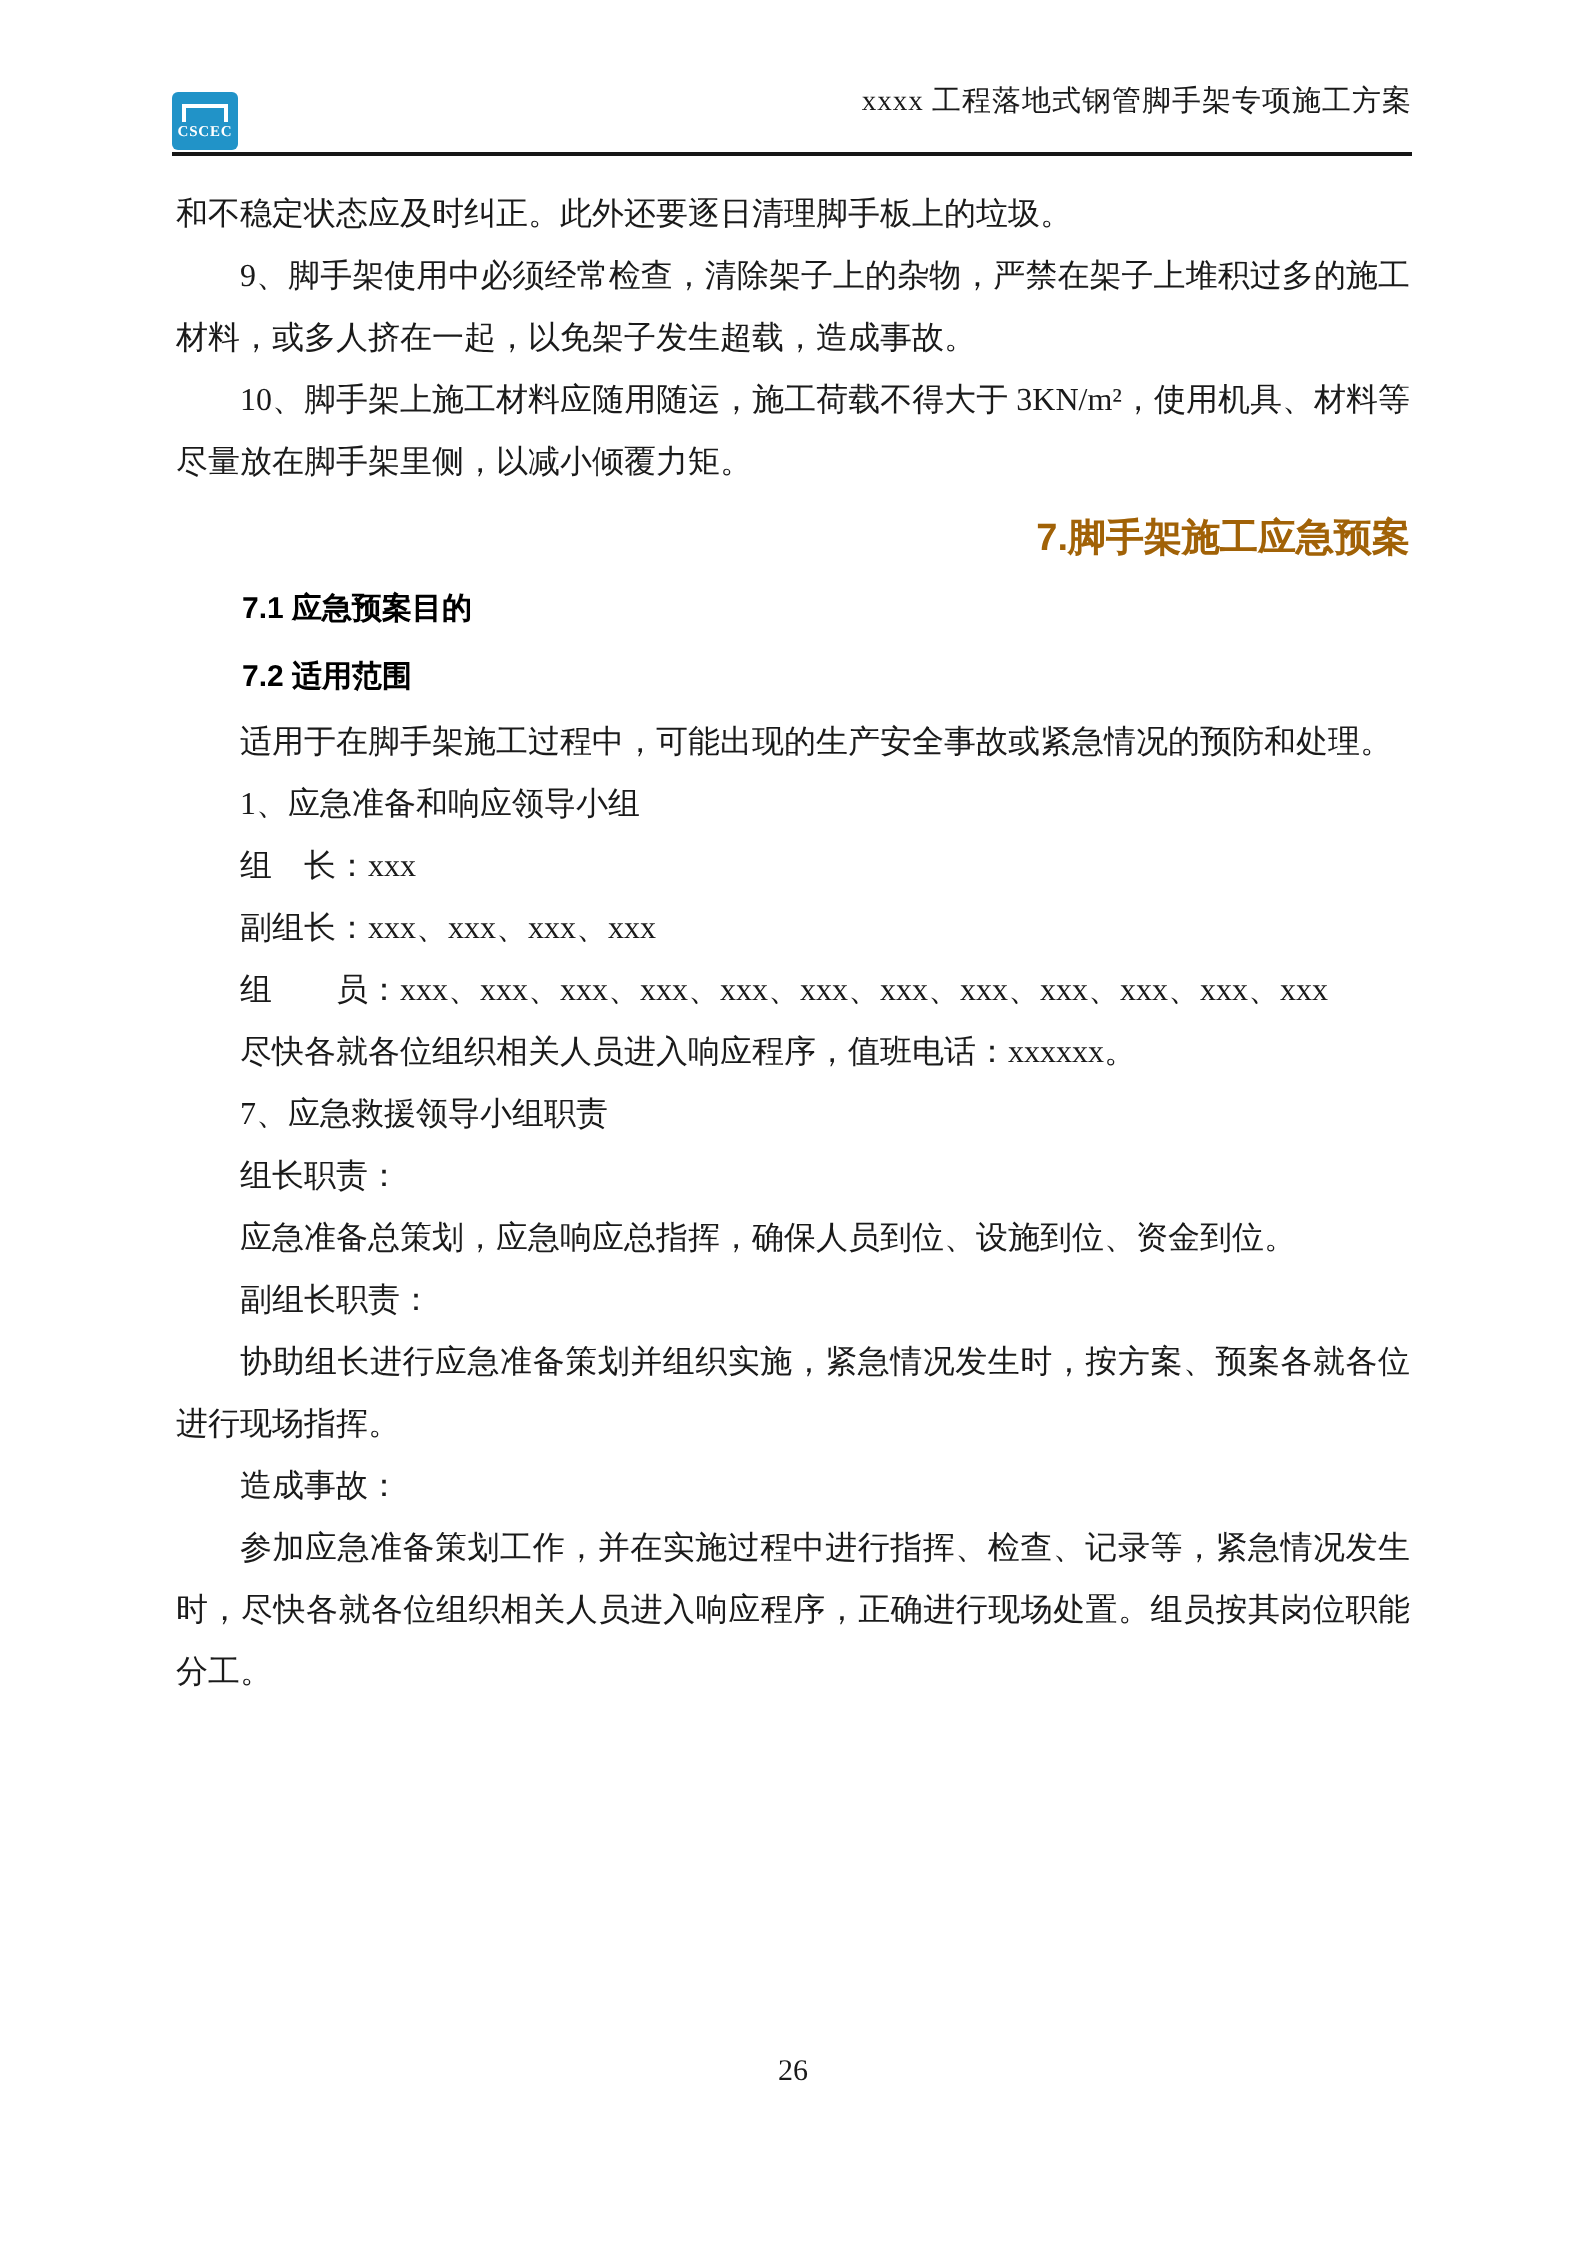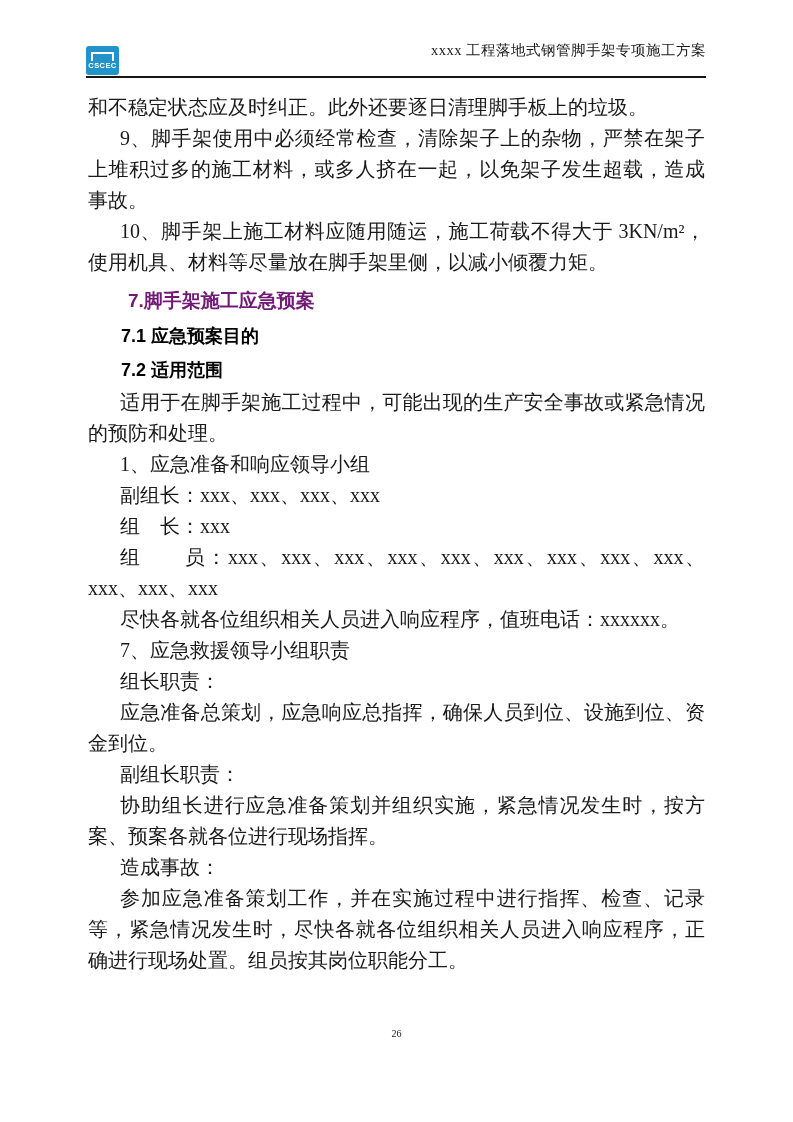--- a/index.html
+++ b/index.html
@@ -23,21 +23,21 @@
   .logo {
     width:33px; height:29px;
     background:#2193c8;
     border-radius:3px;
     display:flex; flex-direction:column;
     align-items:center; justify-content:center;
     margin-bottom:1px;
   }
   .logo .logo-mark {
     color:#ffffff;
-    font-family:Liberation Sans, sans-serif;
+    font-family:Liberation Serif, serif;
     font-weight:bold;
     font-size:7.5px;
     letter-spacing:0.4px;
     line-height:8px;
   }
   .logo .logo-bars {
     width:19px; height:7px;
     border-left:2px solid #fff;
     border-right:2px solid #fff;
     border-top:2px solid #fff;
@@ -49,50 +49,51 @@
     padding-bottom:16px;
     white-space:nowrap;
   }
   .content {
     position:absolute;
     left:88px; top:92px;
     width:617px;
   }
   .t-body {
     margin:0;
-    font-size:20px;
+    font-size:16px;
     line-height:31px;
     text-align:justify;
     text-indent:32px;
   }
   .t-body.no-indent { text-indent:0; }
   .t-h1 {
     margin:8px 0 5px;
     font-family:"Liberation Sans","DejaVu Sans",sans-serif;
     font-weight:bold;
     font-size:19px;
     line-height:30px;
     text-indent:40px;
-    color:#701a75;
+    color:#a16207;
+    text-align:right;
   }
   .t-h2 {
     margin:4px 0 2px;
     font-family:"Liberation Sans","DejaVu Sans",sans-serif;
     font-weight:bold;
-    font-size:18px;
+    font-size:15px;
     line-height:30px;
     text-indent:33px;
     color:#000000;
   }
   .footer-pagenum {
     position:absolute;
     top:1028px; left:0;
     width:100%;
     text-align:center;
-    font-size:10px;
+    font-size:15px;
     color:#1a1a1a;
   }
 </style>
 </head>
 <body>
 
 <div class="page">
 
   <div class="header">
     <div class="logo">
@@ -104,22 +105,22 @@
 
   <div class="content">
       <p class="t-body no-indent">和不稳定状态应及时纠正。此外还要逐日清理脚手板上的垃圾。</p>
       <p class="t-body">9、脚手架使用中必须经常检查，清除架子上的杂物，严禁在架子上堆积过多的施工材料，或多人挤在一起，以免架子发生超载，造成事故。</p>
       <p class="t-body">10、脚手架上施工材料应随用随运，施工荷载不得大于 3KN/m²，使用机具、材料等尽量放在脚手架里侧，以减小倾覆力矩。</p>
       <p class="t-h1">7.脚手架施工应急预案</p>
       <p class="t-h2">7.1 应急预案目的</p>
       <p class="t-h2">7.2 适用范围</p>
       <p class="t-body">适用于在脚手架施工过程中，可能出现的生产安全事故或紧急情况的预防和处理。</p>
       <p class="t-body">1、应急准备和响应领导小组</p>
+      <p class="t-body">组　长：xxx</p>
       <p class="t-body">副组长：xxx、xxx、xxx、xxx</p>
-      <p class="t-body">组　长：xxx</p>
       <p class="t-body">组　　员：xxx、xxx、xxx、xxx、xxx、xxx、xxx、xxx、xxx、xxx、xxx、xxx</p>
       <p class="t-body">尽快各就各位组织相关人员进入响应程序，值班电话：xxxxxx。</p>
       <p class="t-body">7、应急救援领导小组职责</p>
       <p class="t-body">组长职责：</p>
       <p class="t-body">应急准备总策划，应急响应总指挥，确保人员到位、设施到位、资金到位。</p>
       <p class="t-body">副组长职责：</p>
       <p class="t-body">协助组长进行应急准备策划并组织实施，紧急情况发生时，按方案、预案各就各位进行现场指挥。</p>
       <p class="t-body">造成事故：</p>
       <p class="t-body">参加应急准备策划工作，并在实施过程中进行指挥、检查、记录等，紧急情况发生时，尽快各就各位组织相关人员进入响应程序，正确进行现场处置。组员按其岗位职能分工。</p>
     </div>

